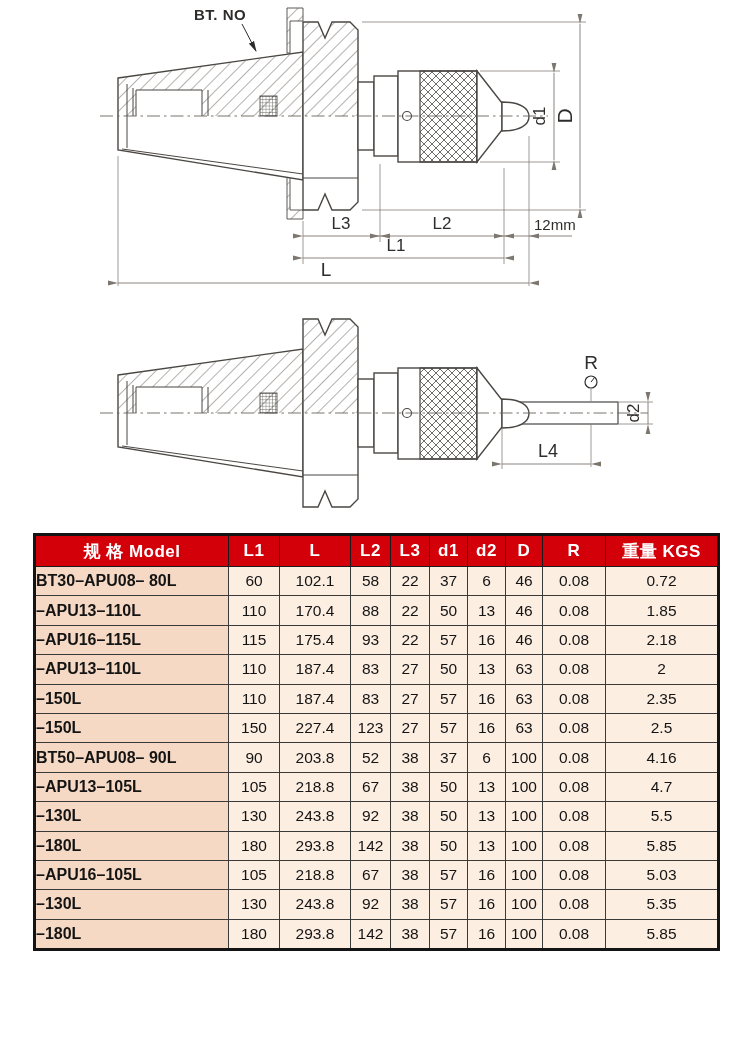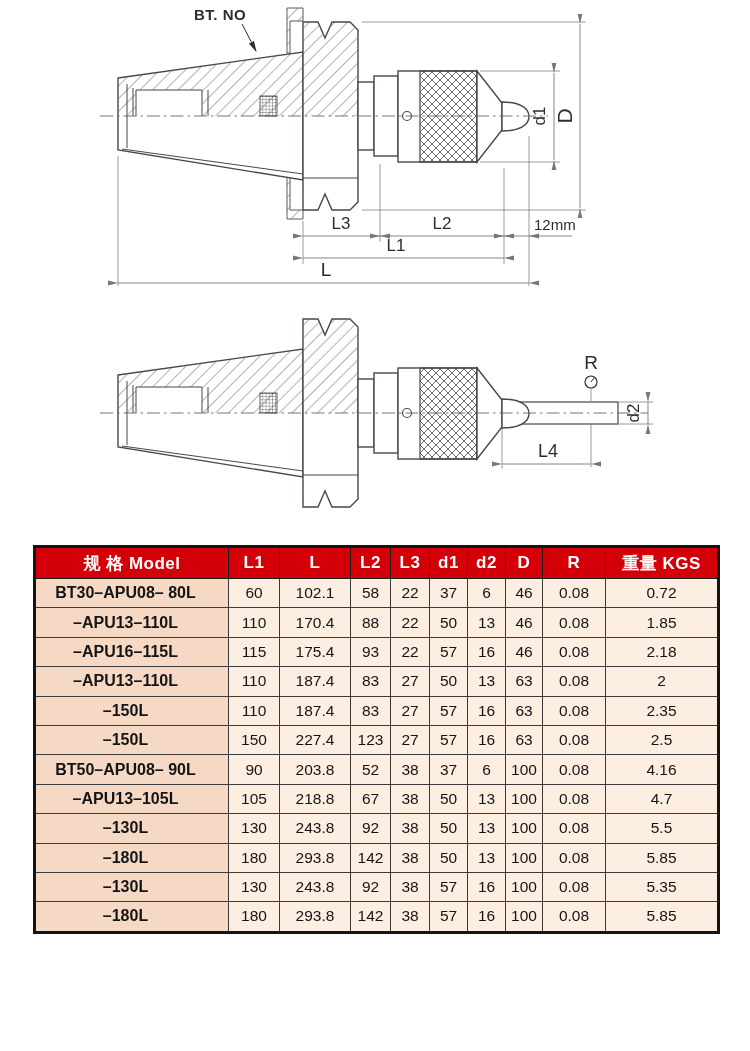--- a/index.html
+++ b/index.html
@@ -5,26 +5,26 @@
   :root{
     --header_bg:#d40009; --header_text:#ffffff;
     --model_cell_bg:#f6d9c4; --value_cell_bg:#fdeee2;
     --line:#4a4743; --dim:#7d776f; --label:#2f2d2b;
   }
   html,body{margin:0;padding:0;}
   body{background:#ffffff;font-family:"Liberation Sans",sans-serif;}
   .page{position:relative;width:750px;height:1035px;background:#ffffff;overflow:hidden;}
   .drawings{position:absolute;top:0;left:0;}
   .table-wrap{position:absolute;top:533px;left:33px;width:684px;}
-  table.spec{border-collapse:collapse;width:684px;table-layout:fixed;border:3px solid #141414;margin-top:12px;}
+  table.spec{border-collapse:collapse;width:684px;table-layout:fixed;border:3px solid #141414;}
   table.spec th{background:var(--header_bg);color:var(--header_text);font-weight:bold;
     font-size:17px;height:30px;border:1.5px solid #1c1c1c;padding:0;letter-spacing:.5px;}
   table.spec td{height:28.4px;border:1.5px solid #3a3a3a;font-size:15.5px;text-align:center;
     color:#141414;background:var(--value_cell_bg);padding:0;}
-  table.spec td.model{background:var(--model_cell_bg);text-align:center;padding-right:13px;
+  table.spec td.model{background:var(--model_cell_bg);text-align:left;padding-right:13px;
     font-weight:bold;font-size:16px;}
   
   .outline{fill:#ffffff;stroke:var(--line);stroke-width:1.4;}
   .thin{fill:none;stroke:var(--line);stroke-width:1;}
   .cl{stroke:#6a645d;stroke-width:0.9;stroke-dasharray:13 4 2.5 4;fill:none;}
   .diml{stroke:var(--dim);stroke-width:0.9;fill:none;}
   .extl{stroke:var(--dim);stroke-width:0.75;fill:none;}
   .lbl{font-family:"Liberation Sans",sans-serif;fill:var(--label);}
 </style>
 </head>
@@ -276,20 +276,32 @@
             <td class="val">293.8</td>
             <td class="val">142</td>
             <td class="val">38</td>
             <td class="val">50</td>
             <td class="val">13</td>
             <td class="val">100</td>
             <td class="val">0.08</td>
             <td class="val">5.85</td>
           </tr>
           <tr>
+            <td class="model">–APU16–105L</td>
+            <td class="val">105</td>
+            <td class="val">218.8</td>
+            <td class="val">67</td>
+            <td class="val">38</td>
+            <td class="val">57</td>
+            <td class="val">16</td>
+            <td class="val">100</td>
+            <td class="val">0.08</td>
+            <td class="val">5.03</td>
+          </tr>
+          <tr>
             <td class="model">–130L</td>
             <td class="val">130</td>
             <td class="val">243.8</td>
             <td class="val">92</td>
             <td class="val">38</td>
             <td class="val">57</td>
             <td class="val">16</td>
             <td class="val">100</td>
             <td class="val">0.08</td>
             <td class="val">5.35</td>

